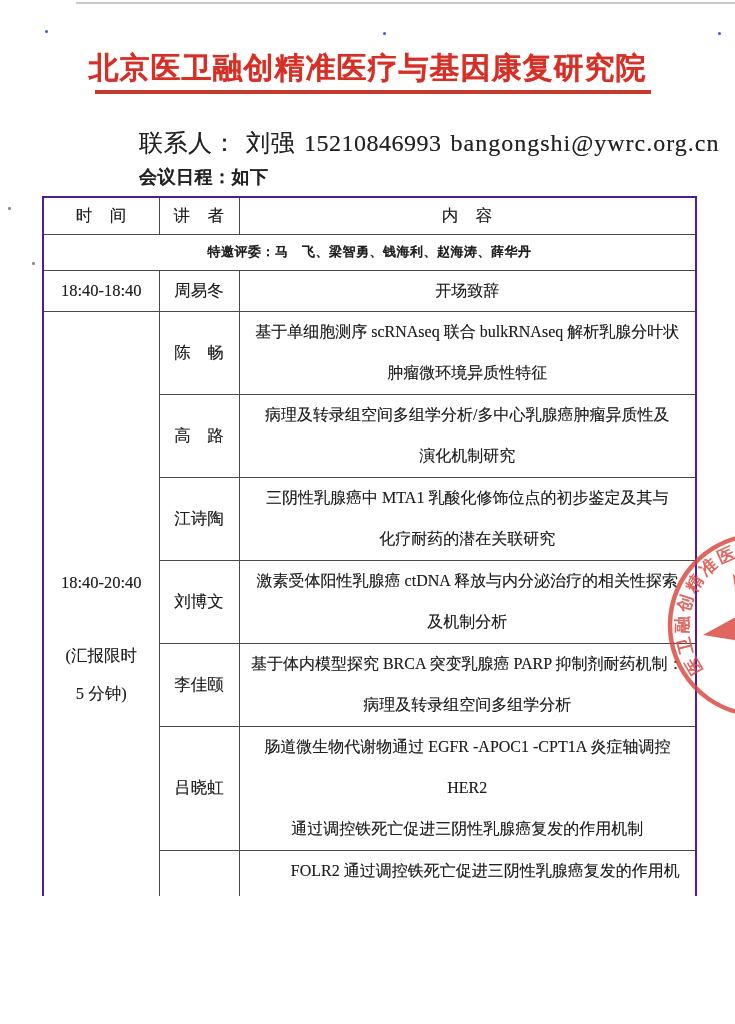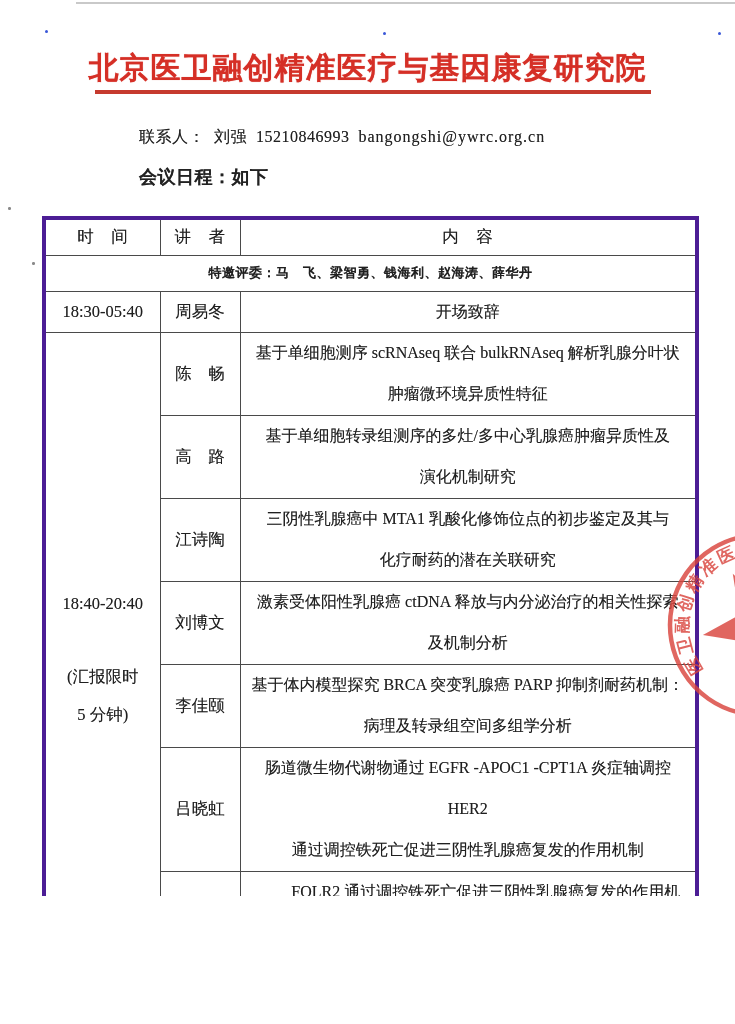--- a/index.html
+++ b/index.html
@@ -25,37 +25,37 @@
     color:#d52f26; letter-spacing:1px;
     text-shadow:0 0 0.7px rgba(213,47,38,0.75);
   }
   .title-rule {
     position:absolute; top:90px; left:95px; width:556px; height:3px;
     border-top:3px solid #c63a2e; border-bottom:1.5px solid #c63a2e;
   }
 
   .contact {
     position:absolute; top:127px; left:139px;
-    font-size:16px; letter-spacing:0.5px; white-space:nowrap;
+    font-size:24px; letter-spacing:0.5px; white-space:nowrap;
     text-shadow:0 0 0.5px rgba(40,40,40,0.55);
   }
   .contact span { margin-right:9px; }
   .contact span:last-child { margin-right:0; letter-spacing:1px; }
   .agenda {
     position:absolute; top:165px; left:139px;
     font-size:18px; letter-spacing:0.5px;
     text-shadow:0 0 0.5px rgba(40,40,40,0.55);
     font-weight:bold;
   }
 
   table.schedule {
-    position:absolute; top:216px; left:42px; width:653px;
+    position:absolute; top:196px; left:42px; width:653px;
     border-collapse:collapse; table-layout:fixed;
     font-size:16.5px; color:#1f1f1f;
-    border:4px solid #4c1d95;
+    border:2px solid #4c1d95;
     text-shadow:0 0 0.5px rgba(40,40,40,0.5);
   }
   table.schedule td {
     border:1.4px solid #4a4a4a;
     text-align:center; vertical-align:middle;
     padding:0 8px; overflow:hidden;
   }
   .r-head td   { height:37px; letter-spacing:0.5px; }
   .r-judges td { height:36px; text-align:left; font-weight:bold; padding-left:11px; letter-spacing:0.5px; font-size:13px; }
   .r-open td   { height:41px; }
@@ -115,37 +115,37 @@
     <tbody>
         <tr class="r-head">
       <td>时　间</td>
       <td>讲　者</td>
       <td>内　容</td>
     </tr>
     <tr class="r-judges">
       <td colspan="3">特邀评委：马　飞、梁智勇、钱海利、赵海涛、薛华丹</td>
     </tr>
     <tr class="r-open">
-      <td>18:30-05:40</td>
+      <td>18:40-18:40</td>
       <td>周易冬</td>
       <td class="content-td">开场致辞</td>
     </tr>
     <tr class="r-talk t0">
       <td class="time-cell" rowspan="7">
         <div class="time-range">18:40-20:40</div>
         <div class="time-note">(汇报限时
 5 分钟)</div>
       </td>
       <td>陈　畅</td>
       <td class="content-td">基于单细胞测序 scRNAseq 联合 bulkRNAseq 解析乳腺分叶状
 肿瘤微环境异质性特征</td>
     </tr>
     <tr class="r-talk t1">
       <td>高　路</td>
-      <td class="content-td">基于单细胞转录组测序的多灶/多中心乳腺癌肿瘤异质性及
+      <td class="content-td">病理及转录组空间多组学分析/多中心乳腺癌肿瘤异质性及
 演化机制研究</td>
     </tr>
     <tr class="r-talk t2">
       <td>江诗陶</td>
       <td class="content-td">三阴性乳腺癌中 MTA1 乳酸化修饰位点的初步鉴定及其与
 化疗耐药的潜在关联研究</td>
     </tr>
     <tr class="r-talk t3">
       <td>刘博文</td>
       <td class="content-td">激素受体阳性乳腺癌 ctDNA 释放与内分泌治疗的相关性探索

